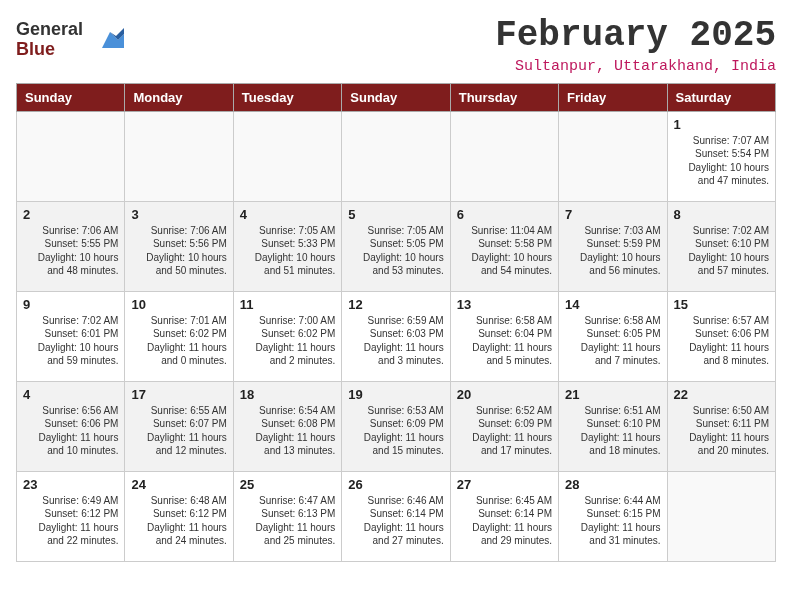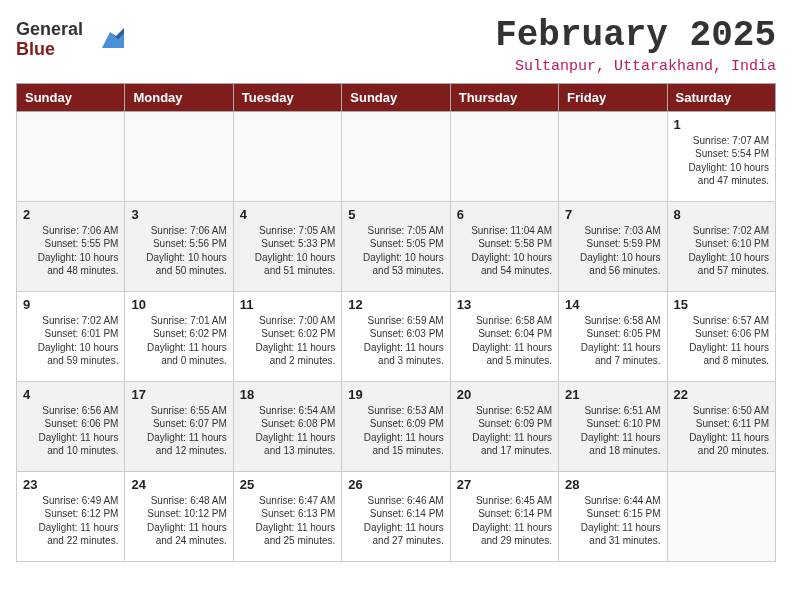--- a/index.html
+++ b/index.html
@@ -283,21 +283,21 @@
       <tr>
         <td>
           <span class="day-number">23</span>
           <div class="day-info">Sunrise: 6:49 AM
 Sunset: 6:12 PM
 Daylight: 11 hours and 22 minutes.</div>
         </td>
         <td>
           <span class="day-number">24</span>
           <div class="day-info">Sunrise: 6:48 AM
-Sunset: 10:12 PM
+Sunset: 6:12 PM
 Daylight: 11 hours and 24 minutes.</div>
         </td>
         <td>
           <span class="day-number">25</span>
           <div class="day-info">Sunrise: 6:47 AM
 Sunset: 6:13 PM
 Daylight: 11 hours and 25 minutes.</div>
         </td>
         <td>
           <span class="day-number">26</span>

